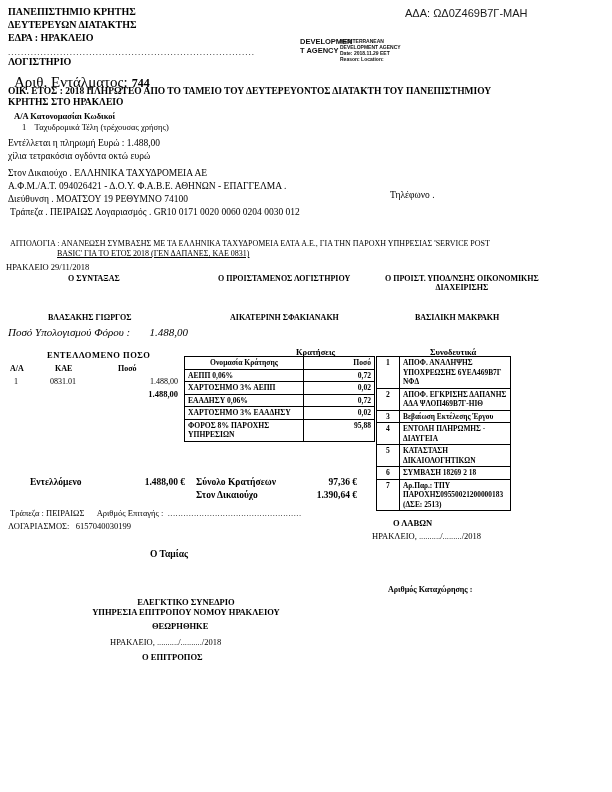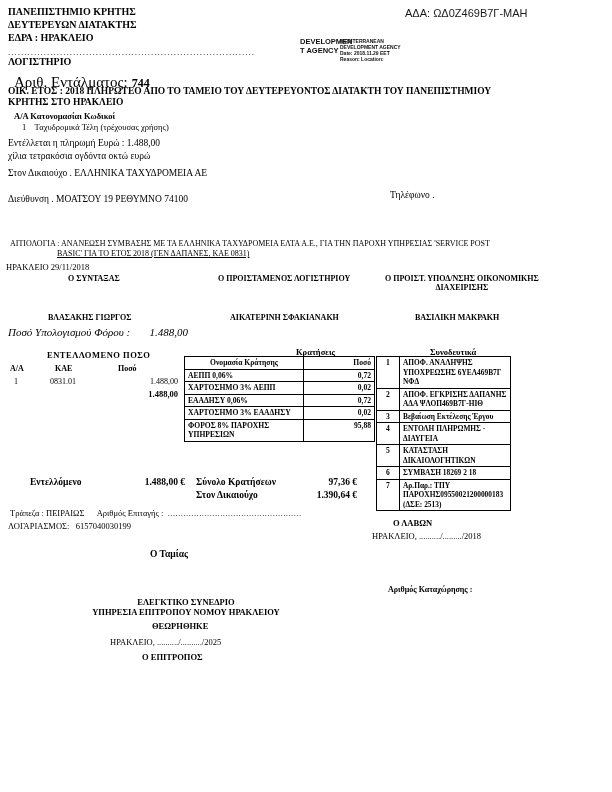--- a/index.html
+++ b/index.html
@@ -69,22 +69,24 @@
   <div class="abs b t85" style="left:14px;top:111px;">Α/Α   Κατονομασίαι Κωδικοί</div>
   <div class="abs t85" style="left:22px;top:122px;">
     <span>1</span>&nbsp;&nbsp;&nbsp;
     <span>Ταχυδρομικά Τέλη (τρέχουσας χρήσης)</span>
   </div>
 
   <div class="abs t9" style="left:8px;top:138px;">Εντέλλεται η πληρωμή Ευρώ : 1.488,00</div>
   <div class="abs t9" style="left:8px;top:151px;">χίλια τετρακόσια ογδόντα οκτώ ευρώ</div>
 
   <div class="abs t9" style="left:8px;top:168px;">Στον Δικαιούχο . ΕΛΛΗΝΙΚΑ ΤΑΧΥΔΡΟΜΕΙΑ ΑΕ</div>
+  <div class="abs t9" style="left:8px;top:181px;">Α.Φ.Μ./Α.Τ. 094026421   -   Δ.Ο.Υ.  Φ.Α.Β.Ε. ΑΘΗΝΩΝ   -   ΕΠΑΓΓΕΛΜΑ .</div>
   <div class="abs t9" style="left:8px;top:194px;">Διεύθυνση . ΜΟΑΤΣΟΥ 19 ΡΕΘΥΜΝΟ 74100</div>
   <div class="abs t9" style="left:390px;top:190px;">Τηλέφωνο .</div>
+  <div class="abs t9" style="left:10px;top:207px;">Τράπεζα . ΠΕΙΡΑΙΩΣ      Λογαριασμός . GR10 0171 0020 0060 0204 0030 012</div>
 
   <div class="abs t8" style="left:10px;top:239px;">ΑΙΤΙΟΛΟΓΙΑ :   ΑΝΑΝΕΩΣΗ ΣΥΜΒΑΣΗΣ ΜΕ ΤΑ ΕΛΛΗΝΙΚΑ ΤΑΧΥΔΡΟΜΕΙΑ   ΕΛΤΑ Α.Ε., ΓΙΑ ΤΗΝ ΠΑΡΟΧΗ ΥΠΗΡΕΣΙΑΣ 'SERVICE POST</div>
   <div class="abs t8" style="left:57px;top:249px;text-decoration:underline;">BASIC' ΓΙΑ ΤΟ ΕΤΟΣ 2018 (ΓΕΝ ΔΑΠΑΝΕΣ, ΚΑΕ 0831)</div>
   <div class="abs t85" style="left:6px;top:262px;">ΗΡΑΚΛΕΙΟ  29/11/2018</div>
 
   <div class="abs b t8" style="left:68px;top:274px;">Ο ΣΥΝΤΑΞΑΣ</div>
   <div class="abs b t8" style="left:218px;top:274px;">Ο ΠΡΟΙΣΤΑΜΕΝΟΣ ΛΟΓΙΣΤΗΡΙΟΥ</div>
   <div class="abs b t8" style="left:385px;top:274px;text-align:center;">
     <div>Ο ΠΡΟΙΣΤ. ΥΠΟΔ/ΝΣΗΣ ΟΙΚΟΝΟΜΙΚΗΣ</div>
     <div>ΔΙΑΧΕΙΡΙΣΗΣ</div>
@@ -190,16 +192,16 @@
   </div>
 
   <div class="abs t85" style="left:372px;top:531px;">ΗΡΑΚΛΕΙΟ, ........../........./2018</div>
   <div class="abs b t9" style="left:150px;top:549px;">Ο Ταμίας</div>
   <div class="abs b t85" style="left:393px;top:518px;">Ο ΛΑΒΩΝ</div>
   <div class="abs b t8" style="left:388px;top:585px;">Αριθμός Καταχώρησης :</div>
 
   <div class="abs b t85" style="left:80px;top:597px;width:212px;text-align:center;">ΕΛΕΓΚΤΙΚΟ ΣΥΝΕΔΡΙΟ</div>
   <div class="abs b t85" style="left:80px;top:607px;width:212px;text-align:center;">ΥΠΗΡΕΣΙΑ ΕΠΙΤΡΟΠΟΥ ΝΟΜΟΥ ΗΡΑΚΛΕΙΟΥ</div>
   <div class="abs b t85" style="left:152px;top:621px;">ΘΕΩΡΗΘΗΚΕ</div>
-  <div class="abs t85" style="left:110px;top:637px;">ΗΡΑΚΛΕΙΟ, ........../........../2025</div>
+  <div class="abs t85" style="left:110px;top:637px;">ΗΡΑΚΛΕΙΟ, ........../........../2018</div>
   <div class="abs b t85" style="left:142px;top:652px;">Ο ΕΠΙΤΡΟΠΟΣ</div>
 
 </div>
 
 </body></html>

